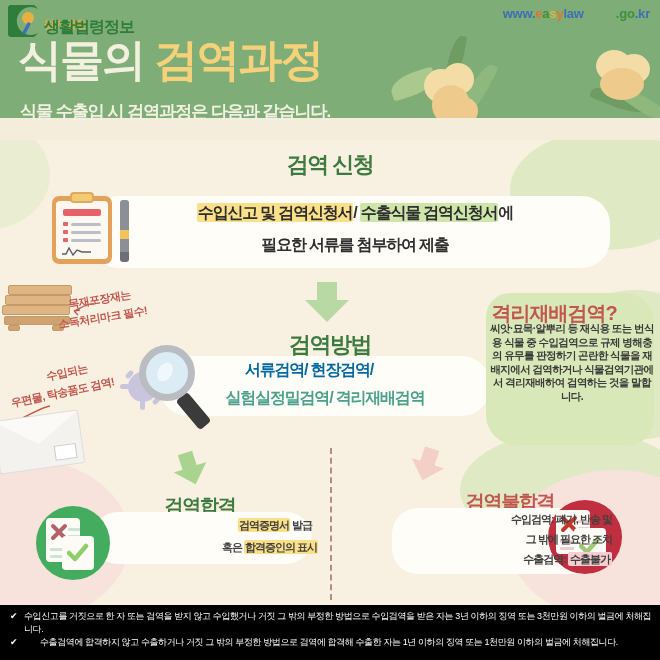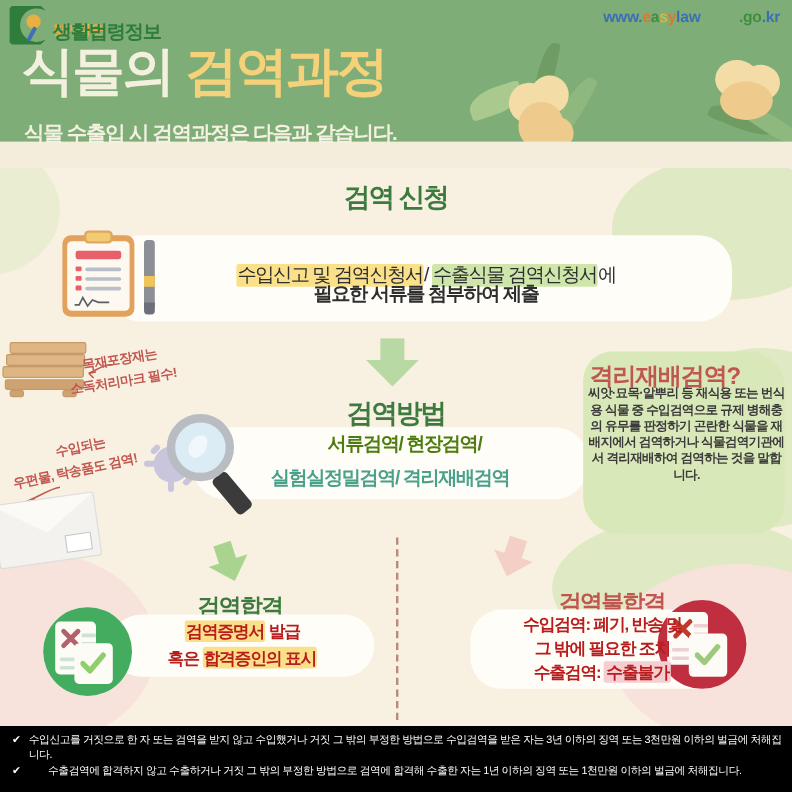--- a/index.html
+++ b/index.html
@@ -35,21 +35,21 @@
   
   .body-bg{position:absolute;left:0;top:140px;width:660px;height:465px;background:#f8f1e1;overflow:hidden;}
   .blob-green{position:absolute;background:#dfe9c4;border-radius:50%;}
   .blob-pink{position:absolute;background:#f7e2dc;border-radius:50%;}
 
   
   .sec1{position:absolute;left:0;top:150px;width:660px;}
   .sec1-title{text-align:center;font-size:22px;font-weight:bold;color:#3d7a3f;letter-spacing:-1.5px;}
   .card-white{position:absolute;background:#fffdf7;border-radius:28px;}
   .s1-card{left:90px;top:196px;width:520px;height:72px;}
-  .s1-l1{position:absolute;left:105px;top:203px;width:500px;text-align:center;font-size:16px;font-weight:normal;color:#2e2e2e;letter-spacing:-1.2px;margin-top:16px;}
+  .s1-l1{position:absolute;left:105px;top:203px;width:500px;text-align:center;font-size:16px;font-weight:bold;color:#2e2e2e;letter-spacing:-1.2px;}
   .s1-l2{position:absolute;left:105px;top:235px;width:500px;text-align:center;font-size:16px;font-weight:bold;color:#2e2e2e;letter-spacing:-1.2px;}
   .hl-yellow{background:#fbe08a;padding:1px 1px;border-radius:2px;}
   .hl-green{background:#cfe6ab;padding:1px 1px;border-radius:2px;}
   .hl-pink{background:#f6cdd0;padding:1px 2px;border-radius:2px;}
 
   
   .clip{position:absolute;left:52px;top:196px;width:60px;height:68px;background:#e2a25c;border-radius:7px;}
   .clip-in{position:absolute;left:4px;top:5px;width:52px;height:58px;background:#fdf9f1;border-radius:4px;}
   .clip-clamp{position:absolute;left:18px;top:-4px;width:24px;height:11px;background:#f2cc73;border-radius:4px;border:2px solid #e0a75e;box-sizing:border-box;}
   .clip-bar{position:absolute;background:#e8606a;border-radius:2px;}
@@ -62,21 +62,21 @@
   
   .arrow-down{position:absolute;width:0;height:0;}
   .arr1{left:305px;top:282px;}
   .arr-shape{position:relative;width:44px;height:40px;}
   .arr-stem{position:absolute;left:12px;top:0;width:20px;height:20px;background:#b9d9a4;}
   .arr-head{position:absolute;left:0;top:18px;width:0;height:0;border-left:22px solid transparent;border-right:22px solid transparent;border-top:22px solid #b9d9a4;}
 
   
   .sec2-title{position:absolute;left:0;top:330px;width:660px;text-align:center;font-size:22px;font-weight:bold;color:#3d7a3f;letter-spacing:-1.5px;}
   .s2-card{left:160px;top:356px;width:330px;height:60px;}
-  .s2-l1{position:absolute;left:172px;top:360px;width:330px;text-align:center;font-size:16px;font-weight:bold;color:#4d7c0f;letter-spacing:-1.2px;}
+  .s2-l1{position:absolute;left:144px;top:360px;width:330px;text-align:center;font-size:16px;font-weight:bold;color:#0369a1;letter-spacing:-1.2px;}
   .s2-l2{position:absolute;left:150px;top:388px;width:350px;text-align:center;font-size:16px;font-weight:bold;color:#49a08b;letter-spacing:-1.2px;}
 
   
   .mag{position:absolute;left:139px;top:345px;width:56px;height:56px;border:7px solid #b9bdc2;border-radius:50%;background:#dcecf5;box-sizing:border-box;}
   .mag-gl{position:absolute;left:12px;top:10px;width:14px;height:20px;background:#f2f9fd;border-radius:50%;transform:rotate(30deg);opacity:.9;}
   .mag-handle{position:absolute;left:186px;top:392px;width:15px;height:38px;background:#3b3b3b;border-radius:4px;transform:rotate(-40deg);}
   .virus{position:absolute;left:128px;top:372px;width:30px;height:30px;background:#c9c5dd;border-radius:50%;}
   .v-sp{position:absolute;background:#c9c5dd;border-radius:3px;}
 
   
@@ -104,21 +104,21 @@
   .ra-green .ra-stem{background:#a9d48f;} .ra-green .ra-head{border-top-color:#a9d48f;}
   .ra-pink .ra-stem{background:#f3cfc5;} .ra-pink .ra-head{border-top-color:#f3cfc5;}
 
   
   .res-title{position:absolute;font-size:19px;font-weight:bold;letter-spacing:-1.3px;text-align:center;}
   .res-ok-title{left:90px;top:493px;width:220px;color:#3d7a3f;}
   .res-no-title{left:400px;top:489px;width:220px;color:#c1564f;}
   .res-card{position:absolute;background:#fffdf7;border-radius:26px;}
   .rc-ok{left:92px;top:512px;width:220px;height:52px;}
   .rc-no{left:392px;top:508px;width:220px;height:66px;}
-  .res-line{position:absolute;text-align:center;font-size:14px;font-weight:bold;color:#b91c1c;letter-spacing:-1px;}
+  .res-line{position:absolute;text-align:right;font-size:11px;font-weight:bold;color:#404040;letter-spacing:-1px;}
   .ok-l1{left:92px;top:518px;width:220px;}
   .ok-l2{left:86px;top:540px;width:232px;}
   .no-l1{left:392px;top:512px;width:220px;}
   .no-l2{left:392px;top:532px;width:220px;}
   .no-l3{left:392px;top:552px;width:220px;}
 
   .badge{position:absolute;width:74px;height:74px;border-radius:50%;}
   .b-green{left:36px;top:506px;background:#43ac5e;}
   .b-red{left:548px;top:500px;background:#bf2f3f;}
   .doc{position:absolute;background:#fdfbf6;border-radius:4px;}

